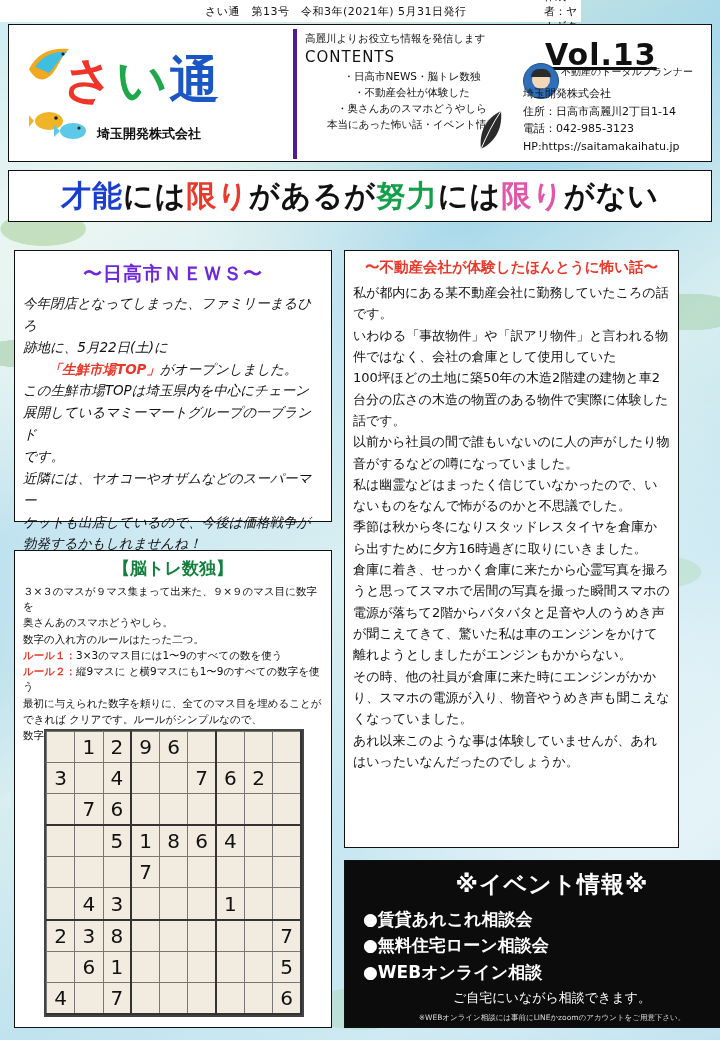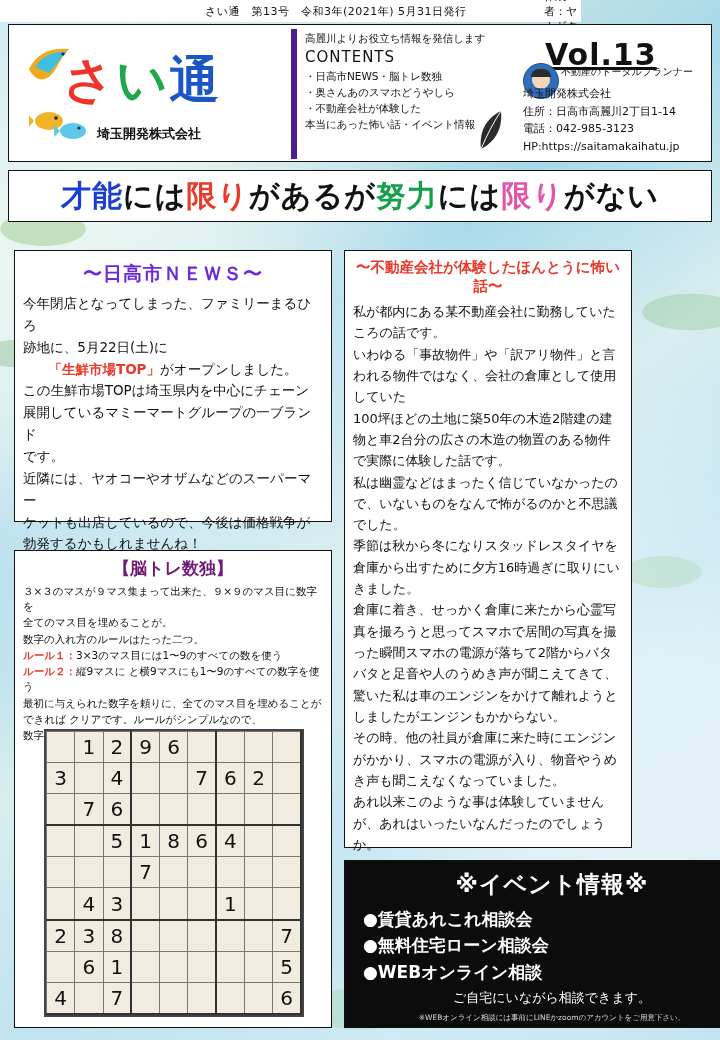--- a/index.html
+++ b/index.html
@@ -39,21 +39,21 @@
   .topbar .issue{position:absolute;left:205px;letter-spacing:0.5px;}
   .topbar .author{position:absolute;left:544px;}
 
   
   .header{
     position:absolute;left:8px;top:24px;width:704px;height:138px;
     background:#ffffff;border:1px solid #111;box-sizing:border-box;
   }
   .masthead{
     position:absolute;left:6px;top:4px;width:282px;height:130px;
-    border-right:6px solid #4c1d95;box-sizing:border-box;
+    border-right:4px solid #4c1d95;box-sizing:border-box;
   }
   .logo-title{
     position:absolute;left:48px;top:18px;
     font-size:50px;font-weight:bold;letter-spacing:2px;
     font-family:"DejaVu Sans", sans-serif;
   }
   .logo-title .c1{color:#f0342a;}
   .logo-title .c2{color:#1fa84b;}
   .logo-title .c3{color:#1a56c4;}
   .company{
@@ -61,21 +61,21 @@
   }
   .bird{position:absolute;left:10px;top:14px;width:48px;height:46px;}
   .fish{position:absolute;left:14px;top:76px;width:66px;height:40px;}
 
   .hdr-mid{
     position:absolute;left:296px;top:6px;width:214px;height:126px;
     font-size:10.5px;color:#111;line-height:1.35;
   }
   .hdr-mid .tagline{font-size:10.5px;margin-bottom:2px;}
   .hdr-mid .contents-label{font-size:15px;letter-spacing:1px;margin:1px 0 2px 0;}
-  .hdr-mid ul{list-style:none;margin:0;padding:0;}
+  .hdr-mid ul{list-style:none;margin:0;padding:0;text-align:center;}
   .hdr-mid li{font-size:10.5px;line-height:1.5;white-space:nowrap;}
   .feather{position:absolute;left:170px;top:78px;width:34px;height:44px;}
 
   .hdr-right{
     position:absolute;left:512px;top:4px;width:196px;height:130px;
     font-size:10.5px;color:#111;
   }
   .volno{
     position:absolute;left:24px;top:8px;font-size:30px;font-weight:bold;letter-spacing:1px;color:#111;
     font-family:"DejaVu Sans", sans-serif;
@@ -107,48 +107,48 @@
   .panel{position:absolute;box-sizing:border-box;}
   .panel-white{background:#ffffff;border:1px solid #111;}
 
   
   #news{left:14px;top:250px;width:318px;height:272px;}
   #news .ttl{
     text-align:center;font-size:19px;font-weight:bold;color:#6d28d9;
     margin-top:10px;letter-spacing:1px;
   }
   #news .body{
-    padding:6px 8px 0 8px;font-size:13.5px;line-height:1.62;color:#111;
+    padding:6px 8px 0 8px;font-size:13.5px;line-height:1.62;color:#111;font-style:italic;
   }
   #news .body p{margin:0;}
   .red{color:#e8392b;font-weight:bold;}
 
   
   #sudoku{left:14px;top:550px;width:318px;height:478px;}
   #sudoku .ttl{
-    text-align:center;font-size:17px;font-weight:bold;color:#701a75;margin-top:6px;
+    text-align:center;font-size:17px;font-weight:bold;color:#15803d;margin-top:6px;
   }
   #sudoku .desc{padding:4px 8px 0 8px;font-size:10.5px;line-height:1.45;color:#111;}
   #sudoku .desc p{margin:0 0 1px 0;}
   .rule{color:#e8392b;font-weight:bold;}
   .grid-wrap{
     position:absolute;left:29px;top:178px;width:260px;height:288px;
     background:#f2ece0;border:2px solid #444;box-sizing:border-box;
   }
   table.sudoku{border-collapse:collapse;width:100%;height:100%;}
   table.sudoku td{
     border:1px solid #777;
     width:11.11%;text-align:center;vertical-align:middle;
     font-size:20px;color:#111;font-family:"DejaVu Sans", sans-serif;
   }
   table.sudoku tr:nth-child(3n) td{border-bottom:2px solid #333;}
   table.sudoku td:nth-child(3n){border-right:2px solid #333;}
 
   
-  #scary{left:344px;top:250px;width:288px;height:598px;}
+  #scary{left:344px;top:250px;width:335px;height:598px;}
   #scary .ttl{
     text-align:center;font-size:14.5px;font-weight:bold;color:#e8392b;margin-top:7px;
     letter-spacing:0px;
   }
   #scary .body{padding:5px 8px 0 8px;font-size:13px;line-height:1.64;color:#111;}
   #scary .body p{margin:0;}
 
   
   #event{left:344px;top:860px;width:416px;height:168px;background:#0c0c0c;border:1px solid #111;}
   #event .ttl{
@@ -190,22 +190,22 @@
         <span class="c1">さ</span><span class="c2">い</span><span class="c3">通</span>
       </div>
       <div class="company">埼玉開発株式会社</div>
     </div>
 
     <div class="hdr-mid">
       <div class="tagline">高麗川よりお役立ち情報を発信します</div>
       <div class="contents-label">CONTENTS</div>
       <ul>
         <li>・日高市NEWS・脳トレ数独</li>
+        <li>・不動産会社が体験した</li>
         <li>・奥さんあのスマホどうやしら</li>
-        <li>・不動産会社が体験した</li>
         <li>本当にあった怖い話・イベント情報</li>
       </ul>
       <svg class="feather" viewBox="0 0 34 44">
         <path d="M26 2 C10 10, 4 24, 6 40 C18 34, 28 22, 26 2 Z" fill="#2b2b2b"></path>
         <path d="M26 2 C18 14, 12 26, 6 40" stroke="#ffffff" stroke-width="1" fill="none"></path>
       </svg>
     </div>
 
     <div class="hdr-right">
       <div class="volno">Vol.13</div>
@@ -239,21 +239,21 @@
         <p>近隣には、ヤオコーやオザムなどのスーパーマー</p>
         <p>ケットも出店しているので、今後は価格戦争が</p>
         <p>勃発するかもしれませんね！</p>
       </div>
   </div>
 
   <div class="panel panel-white" id="sudoku">
     <div class="ttl">【脳トレ数独】</div>
     <div class="desc">
         <p>３×３のマスが９マス集まって出来た、９×９のマス目に数字を</p>
-        <p>全てのマス目を埋めることが。</p>
+        <p>奥さんあのスマホどうやしら。</p>
         <p>数字の入れ方のルールはたった二つ。</p>
         <p><span class="rule">ルール１：</span>3×3のマス目には1〜9のすべての数を使う</p>
         <p><span class="rule">ルール２：</span>縦9マスに と横9マスにも1〜9のすべての数字を使う</p>
         <p>最初に与えられた数字を頼りに、全てのマス目を埋めることが</p>
         <p>できれば クリアです。ルールがシンプルなので、</p>
         <p>数字が苦手な人でも楽しむことができます。</p>
       </div>
     <div class="grid-wrap">
       <table class="sudoku">
           <tbody id="sudoku-body">
@@ -360,20 +360,21 @@
         </table>
     </div>
   </div>
 
   <div class="panel panel-white" id="scary">
     <div class="ttl">〜不動産会社が体験したほんとうに怖い話〜</div>
     <div class="body">
         <p>私が都内にある某不動産会社に勤務していたころの話です。</p>
         <p>いわゆる「事故物件」や「訳アリ物件」と言われる物件ではなく、会社の倉庫として使用していた</p>
         <p>100坪ほどの土地に築50年の木造2階建の建物と車2台分の広さの木造の物置のある物件で実際に体験した話です。</p>
+        <p>以前から社員の間で誰もいないのに人の声がしたり物音がするなどの噂になっていました。</p>
         <p>私は幽霊などはまったく信じていなかったので、いないものをなんで怖がるのかと不思議でした。</p>
         <p>季節は秋から冬になりスタッドレスタイヤを倉庫から出すために夕方16時過ぎに取りにいきました。</p>
         <p>倉庫に着き、せっかく倉庫に来たから心霊写真を撮ろうと思ってスマホで居間の写真を撮った瞬間スマホの電源が落ちて2階からバタバタと足音や人のうめき声が聞こえてきて、驚いた私は車のエンジンをかけて離れようとしましたがエンジンもかからない。</p>
         <p>その時、他の社員が倉庫に来た時にエンジンがかかり、スマホの電源が入り、物音やうめき声も聞こえなくなっていました。</p>
         <p>あれ以来このような事は体験していませんが、あれはいったいなんだったのでしょうか。</p>
       </div>
   </div>
 
   <div class="panel" id="event">
     <div class="ttl">※イベント情報※</div>

